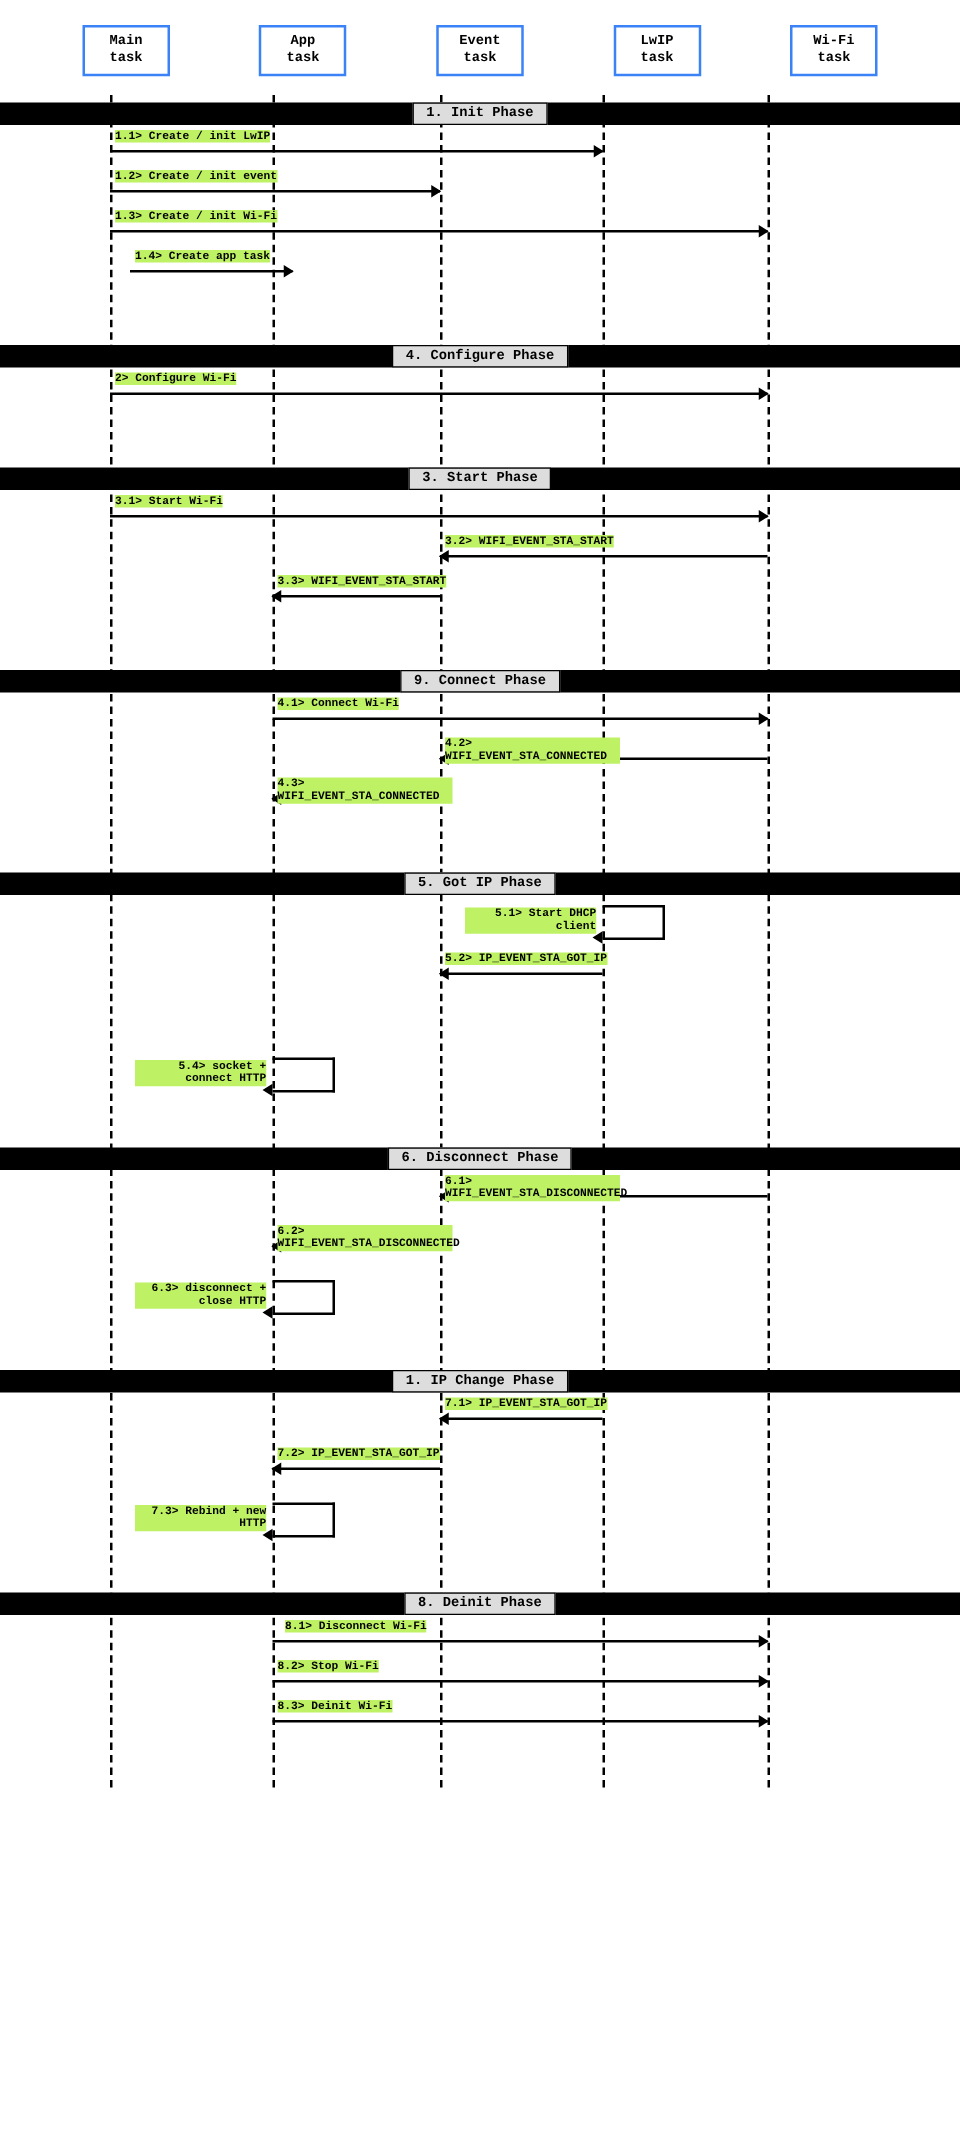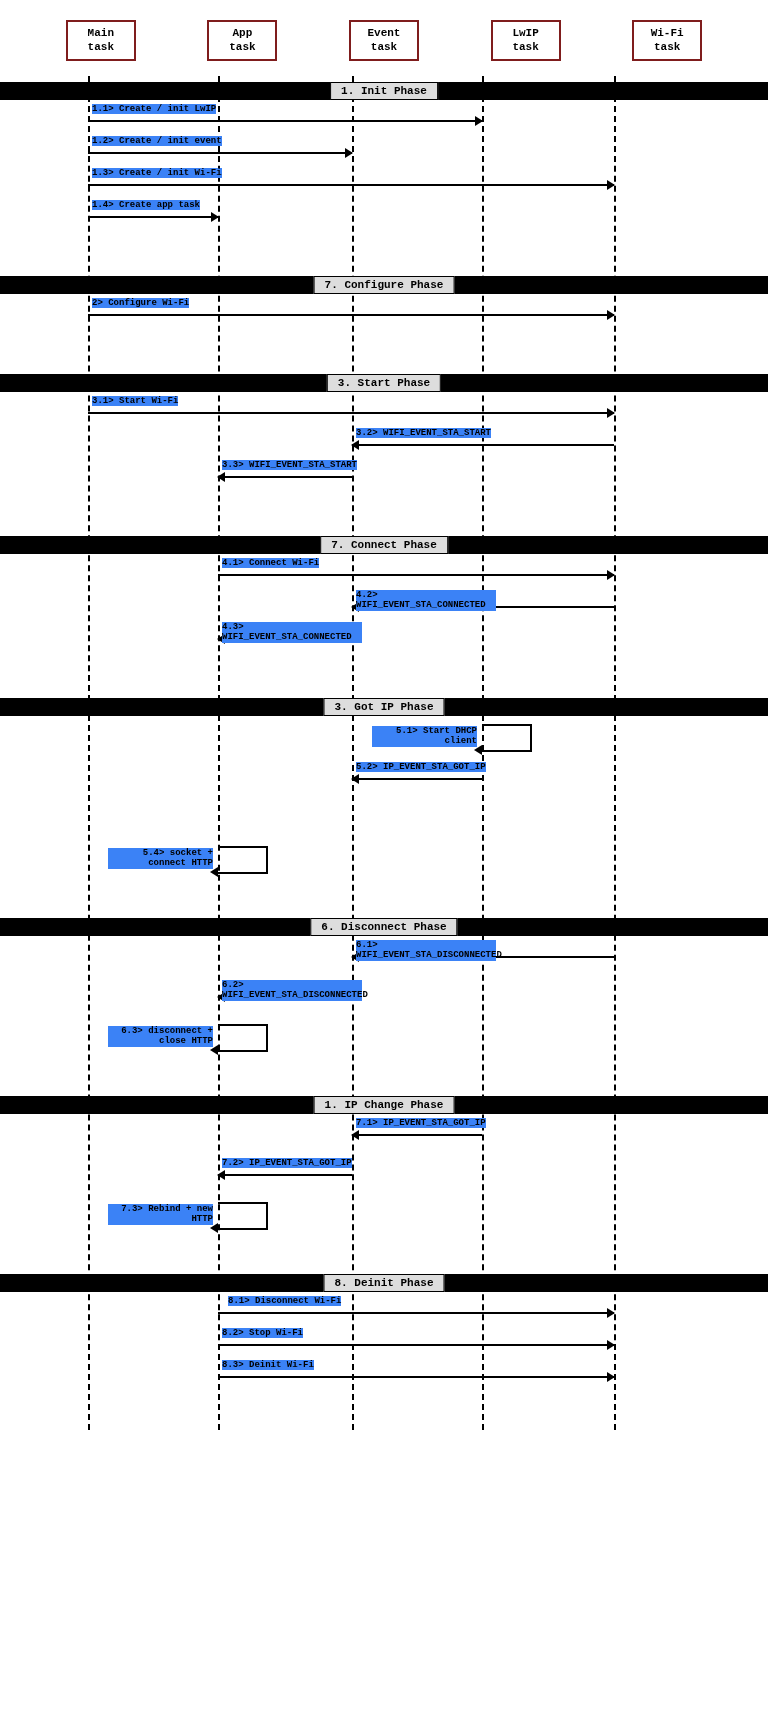--- a/index.html
+++ b/index.html
@@ -16,21 +16,21 @@
       padding: 10px 0;
     }
     
     .headers {
       display: flex;
       justify-content: space-around;
       padding: 10px 30px;
       margin-bottom: 5px;
     }
     .header-box {
-      border: 2px solid #7f1d1d;
+      border: 2px solid #3b82f6;
       background: #fff;
       text-align: center;
       padding: 4px 8px;
       font-weight: bold;
       font-size: 11px;
       min-width: 70px;
       line-height: 1.3;
     }
     
     .sequence {
@@ -74,21 +74,21 @@
       font-weight: bold;
       white-space: nowrap;
       font-family: 'Courier New', monospace;
     }
     .msg-label {
       position: absolute;
       font-size: 9px;
       font-weight: bold;
       line-height: 1.2;
       font-family: 'Courier New', monospace;
-      background: #3b82f6;
+      background: #bef264;
     }
   </style>
 </head>
 <body>
 
 <div class="diagram">
 
   <div class="headers">
     <div class="header-box">Main<br>task</div>
     <div class="header-box">App<br>task</div>
@@ -119,28 +119,28 @@
           <div style="position: absolute; top: -4px; width: 0px; height: 0px; right: -1px; border-top: 5px solid transparent; border-bottom: 5px solid transparent; border-left: 8px solid rgb(0, 0, 0);"></div>
         </div>
         <div class="msg-label" style="top: -4px; max-width: 140px; font-size: 9px; left: 92px;">1.2&gt; Create / init event</div>
       </div>
       <div style="position: absolute; top: 96px; left: 0px; width: 768px; height: 32px;">
         <div style="position: absolute; left: 88px; top: 12px; width: 526px; height: 2px; background: rgb(0, 0, 0);">
           <div style="position: absolute; top: -4px; width: 0px; height: 0px; right: -1px; border-top: 5px solid transparent; border-bottom: 5px solid transparent; border-left: 8px solid rgb(0, 0, 0);"></div>
         </div>
         <div class="msg-label" style="top: -4px; max-width: 140px; font-size: 9px; left: 92px;">1.3&gt; Create / init Wi-Fi</div>
       </div>
-      <div style="position: absolute; top: 128px; left: 0px; width: 632px; height: 32px;">
+      <div style="position: absolute; top: 128px; left: 16px; width: 632px; height: 32px;">
         <div style="position: absolute; left: 88px; top: 12px; width: 130px; height: 2px; background: rgb(0, 0, 0);">
           <div style="position: absolute; top: -4px; width: 0px; height: 0px; right: -1px; border-top: 5px solid transparent; border-bottom: 5px solid transparent; border-left: 8px solid rgb(0, 0, 0);"></div>
         </div>
         <div class="msg-label" style="top: -4px; max-width: 140px; font-size: 9px; left: 92px;">1.4&gt; Create app task</div>
       </div>
       <div class="phase-bar" style="position: absolute; top: 194px; left: 0px; width: 768px;">
-        <div class="phase-label">7. Configure Phase</div>
+        <div class="phase-label">4. Configure Phase</div>
       </div>
       <div style="position: absolute; top: 226px; left: 0px; width: 768px; height: 32px;">
         <div style="position: absolute; left: 88px; top: 12px; width: 526px; height: 2px; background: rgb(0, 0, 0);">
           <div style="position: absolute; top: -4px; width: 0px; height: 0px; right: -1px; border-top: 5px solid transparent; border-bottom: 5px solid transparent; border-left: 8px solid rgb(0, 0, 0);"></div>
         </div>
         <div class="msg-label" style="top: -4px; max-width: 140px; font-size: 9px; left: 92px;">2&gt; Configure Wi-Fi</div>
       </div>
       <div class="phase-bar" style="position: absolute; top: 292px; left: 0px; width: 768px;">
         <div class="phase-label">3. Start Phase</div>
       </div>
@@ -156,42 +156,42 @@
         </div>
         <div class="msg-label" style="top: -4px; max-width: 140px; font-size: 9px; left: 356px;">3.2&gt; WIFI_EVENT_STA_START</div>
       </div>
       <div style="position: absolute; top: 388px; left: 0px; width: 768px; height: 32px;">
         <div style="position: absolute; left: 218px; top: 12px; width: 134px; height: 2px; background: rgb(0, 0, 0);">
           <div style="position: absolute; top: -4px; width: 0px; height: 0px; left: -1px; border-top: 5px solid transparent; border-bottom: 5px solid transparent; border-right: 8px solid rgb(0, 0, 0);"></div>
         </div>
         <div class="msg-label" style="top: -4px; max-width: 140px; font-size: 9px; left: 222px;">3.3&gt; WIFI_EVENT_STA_START</div>
       </div>
       <div class="phase-bar" style="position: absolute; top: 454px; left: 0px; width: 768px;">
-        <div class="phase-label">7. Connect Phase</div>
+        <div class="phase-label">9. Connect Phase</div>
       </div>
       <div style="position: absolute; top: 486px; left: 0px; width: 768px; height: 32px;">
         <div style="position: absolute; left: 218px; top: 12px; width: 396px; height: 2px; background: rgb(0, 0, 0);">
           <div style="position: absolute; top: -4px; width: 0px; height: 0px; right: -1px; border-top: 5px solid transparent; border-bottom: 5px solid transparent; border-left: 8px solid rgb(0, 0, 0);"></div>
         </div>
         <div class="msg-label" style="top: -4px; max-width: 140px; font-size: 9px; left: 222px;">4.1&gt; Connect Wi-Fi</div>
       </div>
       <div style="position: absolute; top: 518px; left: 0px; width: 768px; height: 32px;">
         <div style="position: absolute; left: 352px; top: 12px; width: 262px; height: 2px; background: rgb(0, 0, 0);">
           <div style="position: absolute; top: -4px; width: 0px; height: 0px; left: -1px; border-top: 5px solid transparent; border-bottom: 5px solid transparent; border-right: 8px solid rgb(0, 0, 0);"></div>
         </div>
         <div class="msg-label" style="top: -4px; max-width: 140px; font-size: 9px; left: 356px;">4.2&gt; WIFI_EVENT_STA_CONNECTED</div>
       </div>
       <div style="position: absolute; top: 550px; left: 0px; width: 768px; height: 32px;">
         <div style="position: absolute; left: 218px; top: 12px; width: 134px; height: 2px; background: rgb(0, 0, 0);">
           <div style="position: absolute; top: -4px; width: 0px; height: 0px; left: -1px; border-top: 5px solid transparent; border-bottom: 5px solid transparent; border-right: 8px solid rgb(0, 0, 0);"></div>
         </div>
         <div class="msg-label" style="top: -4px; max-width: 140px; font-size: 9px; left: 222px;">4.3&gt; WIFI_EVENT_STA_CONNECTED</div>
       </div>
       <div class="phase-bar" style="position: absolute; top: 616px; left: 0px; width: 768px;">
-        <div class="phase-label">3. Got IP Phase</div>
+        <div class="phase-label">5. Got IP Phase</div>
       </div>
       <div style="position: absolute; top: 648px; left: 0px; width: 768px; height: 32px;">
         <div style="position: absolute; left: 482px; top: 0px; width: 50px; height: 28px; border-right: 2px solid rgb(0, 0, 0); border-bottom: 2px solid rgb(0, 0, 0); border-top: 2px solid rgb(0, 0, 0);">
           <div style="position: absolute; left: -8px; bottom: -5px; width: 0px; height: 0px; border-top: 5px solid transparent; border-bottom: 5px solid transparent; border-right: 8px solid rgb(0, 0, 0);"></div>
         </div>
         <div class="msg-label" style="left: 372px; top: 2px; max-width: 105px; text-align: right;">5.1&gt; Start DHCP client</div>
       </div>
       <div style="position: absolute; top: 690px; left: 0px; width: 768px; height: 32px;">
         <div style="position: absolute; left: 352px; top: 12px; width: 130px; height: 2px; background: rgb(0, 0, 0);">
           <div style="position: absolute; top: -4px; width: 0px; height: 0px; left: -1px; border-top: 5px solid transparent; border-bottom: 5px solid transparent; border-right: 8px solid rgb(0, 0, 0);"></div>

